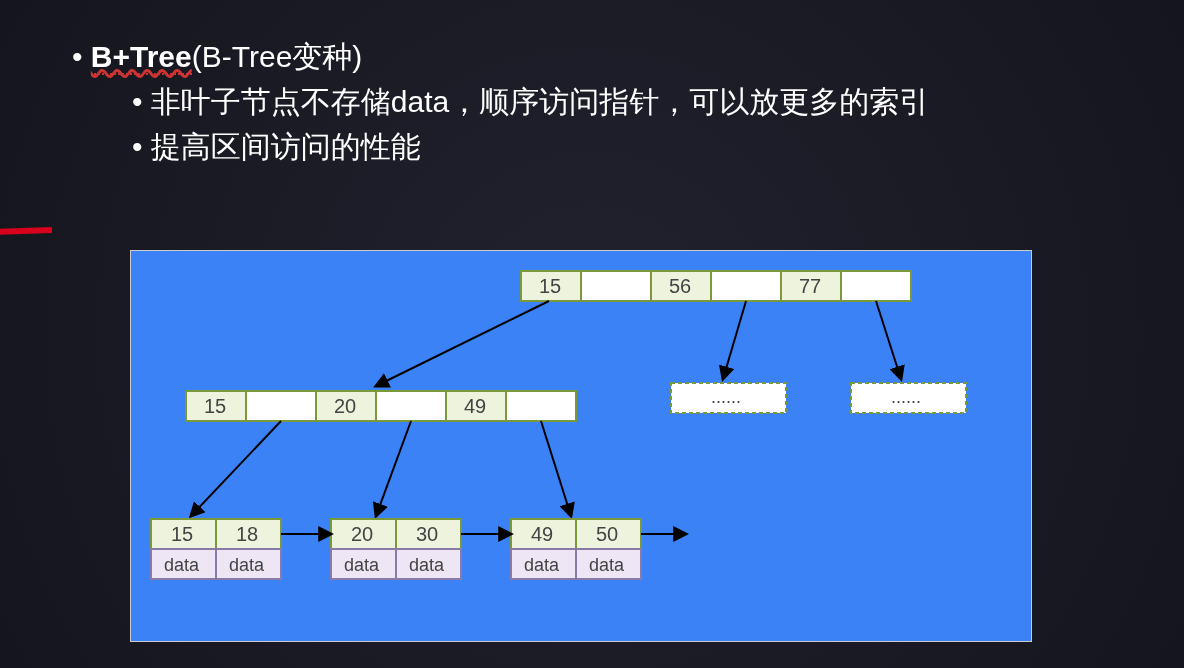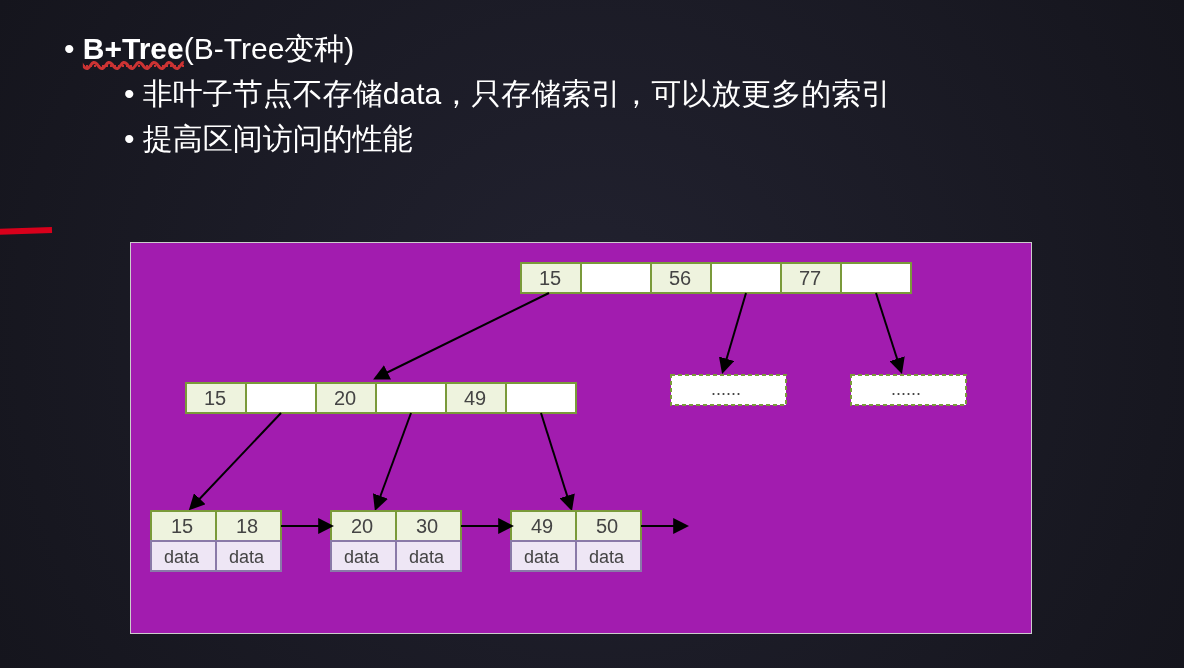--- a/index.html
+++ b/index.html
@@ -1,25 +1,25 @@
 <!DOCTYPE html>
 <html><head>
 <meta charset="utf-8">
 <style>
   html,body{margin:0;padding:0;width:1184px;height:668px;overflow:hidden;font-family:"Microsoft YaHei","PingFang SC",Arial,sans-serif;}
   body{background:#1a1a24;background-image:radial-gradient(circle,#222230 0%,#15151d 100%);color:#fff;position:relative;}
   .slide{position:absolute;inset:0;}
   .bullets{position:absolute;left:60px;top:22px;font-size:30px;line-height:1.5;}
-  .bullets ul{list-style:none;padding:0;margin:4px;}
+  .bullets ul{list-style:none;padding:0;margin:12px;}
   .bullets li::before{content:"• ";}
   .title-bold{font-weight:700;}
   .sub{margin-left:60px;font-size:30px;}
   .underline-red{border-bottom:2px dotted #cc3333;border-bottom-style:wavy;text-decoration:underline wavy #cc3333;}
   .red-mark{position:absolute;left:-8px;top:228px;width:60px;height:6px;background:#d8001b;transform:rotate(-2deg);}
-  .diagram-wrap{position:absolute;left:130px;top:242px;width:900px;height:390px;background:#a21caf;border:1px solid #ccc;}
+  .diagram-wrap{position:absolute;left:130px;top:250px;width:900px;height:390px;background:#3b82f6;border:1px solid #ccc;}
   svg{position:absolute;inset:0;}
   
   .cell{stroke:#7a9a3a;stroke-width:2;fill:#eef3de;}
   .cell-empty{stroke:#7a9a3a;stroke-width:2;fill:#ffffff;}
   .leaf-top{stroke:#7a9a3a;stroke-width:2;fill:#eef3de;}
   .leaf-bot{stroke:#8a7aa8;stroke-width:2;fill:#eee6f5;}
   .dashbox{stroke:#7a9a3a;stroke-width:2;fill:#ffffff;stroke-dasharray:4 3;}
   .txt{font:20px Arial;fill:#444;}
   .txt-sm{font:18px Arial;fill:#444;}
   .arrow{stroke:#000;stroke-width:2;fill:none;marker-end:url(#ah);}
@@ -27,21 +27,21 @@
 </style>
 </head>
 <body>
 
 <div class="slide">
   <div class="bullets">
     <ul>
       <li>
         <span class="title-bold underline-red">B+Tree</span><span>(B-Tree变种)</span>
       </li>
-      <li class="sub">非叶子节点不存储data，只存储索引，可以放更多的索引</li>
+      <li class="sub">非叶子节点不存储data，顺序访问指针，可以放更多的索引</li>
       <li class="sub">提高区间访问的性能</li>
     </ul>
   </div>
   <div class="red-mark"></div>
 
   <div class="diagram-wrap">
     <svg viewBox="0 0 900 390" width="900" height="390">
       <defs>
         <marker id="ah" viewBox="0 0 10 10" refX="8" refY="5" markerWidth="8" markerHeight="8" orient="auto">
           <path d="M0,0 L10,5 L0,10 Z" fill="#000"></path>

